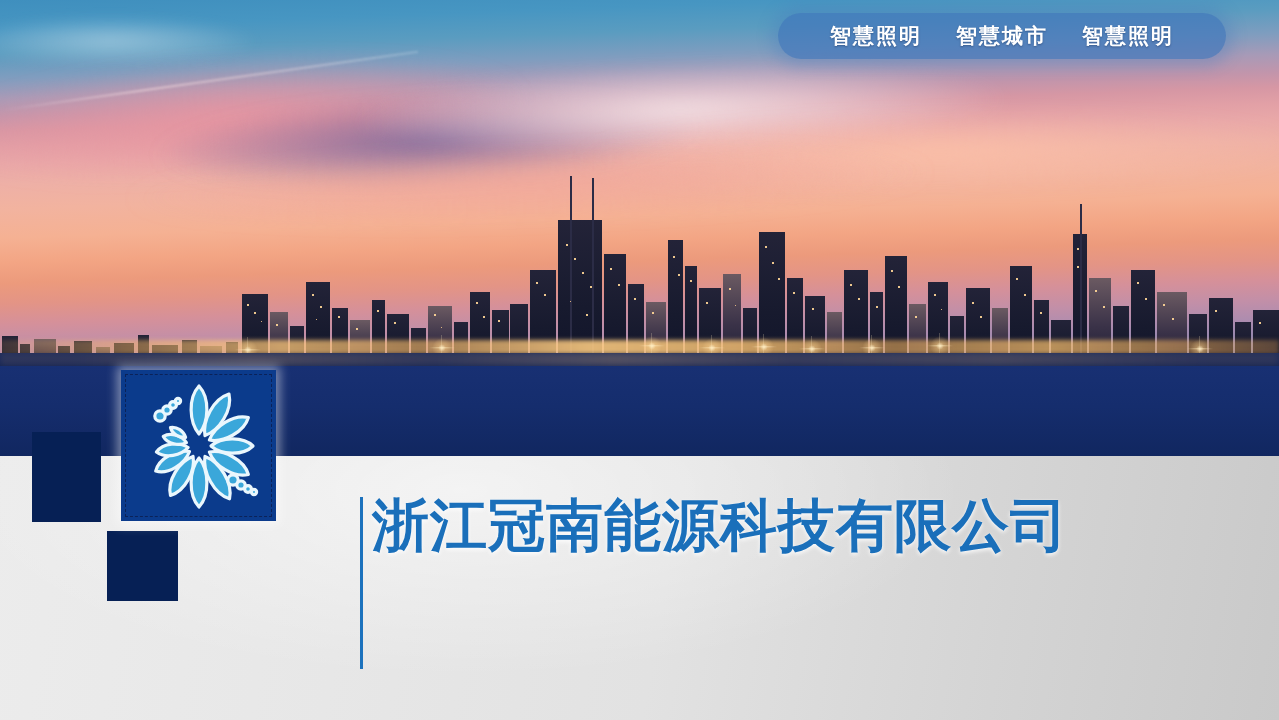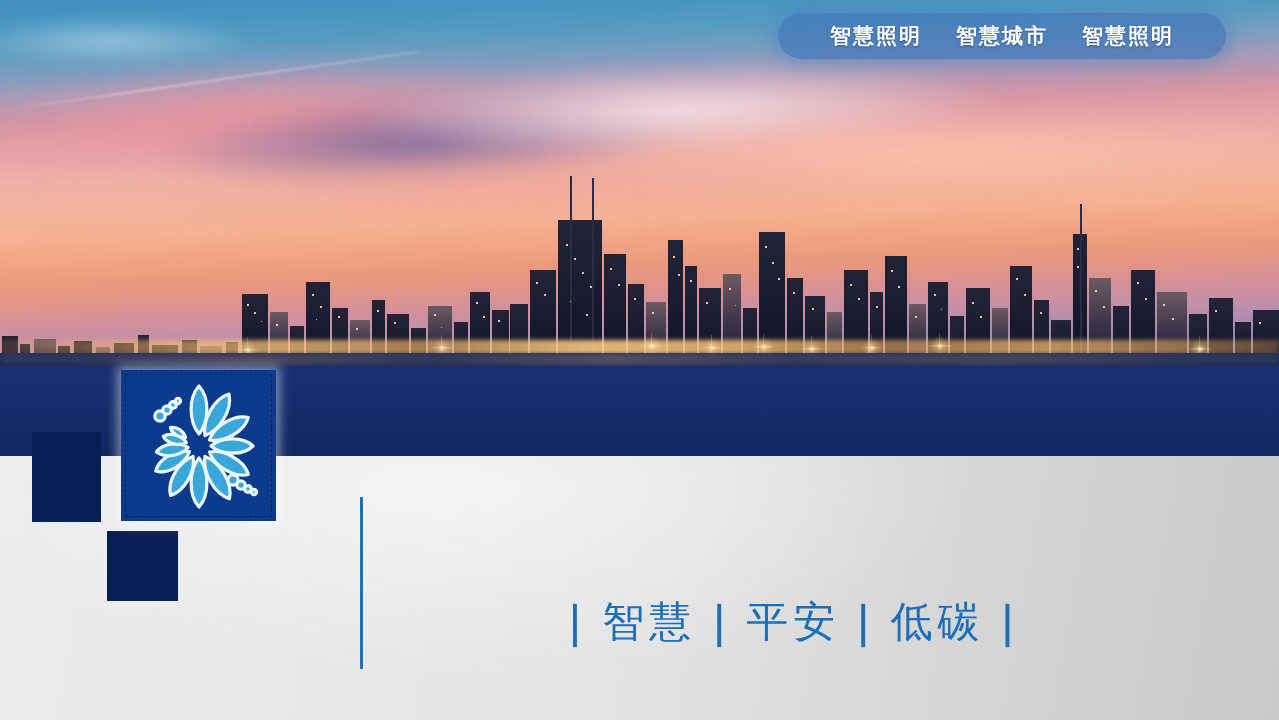--- a/index.html
+++ b/index.html
@@ -506,17 +506,15 @@
     </svg>
   </div>
 
   <div class="badge">
     <span class="badge-item">智慧照明</span>
     <span class="badge-item">智慧城市</span>
     <span class="badge-item">智慧照明</span>
   </div>
 
   <div class="title-rule"></div>
-  <div class="tagline">
-    <span class="bar">｜</span><span>智慧</span><span class="bar">｜</span><span>平安</span><span class="bar">｜</span><span>低碳</span><span class="bar">｜</span>
-  </div>
+  <div class="company-name">浙江冠南能源科技有限公司</div>
 
 </div>
 
 </body></html>

